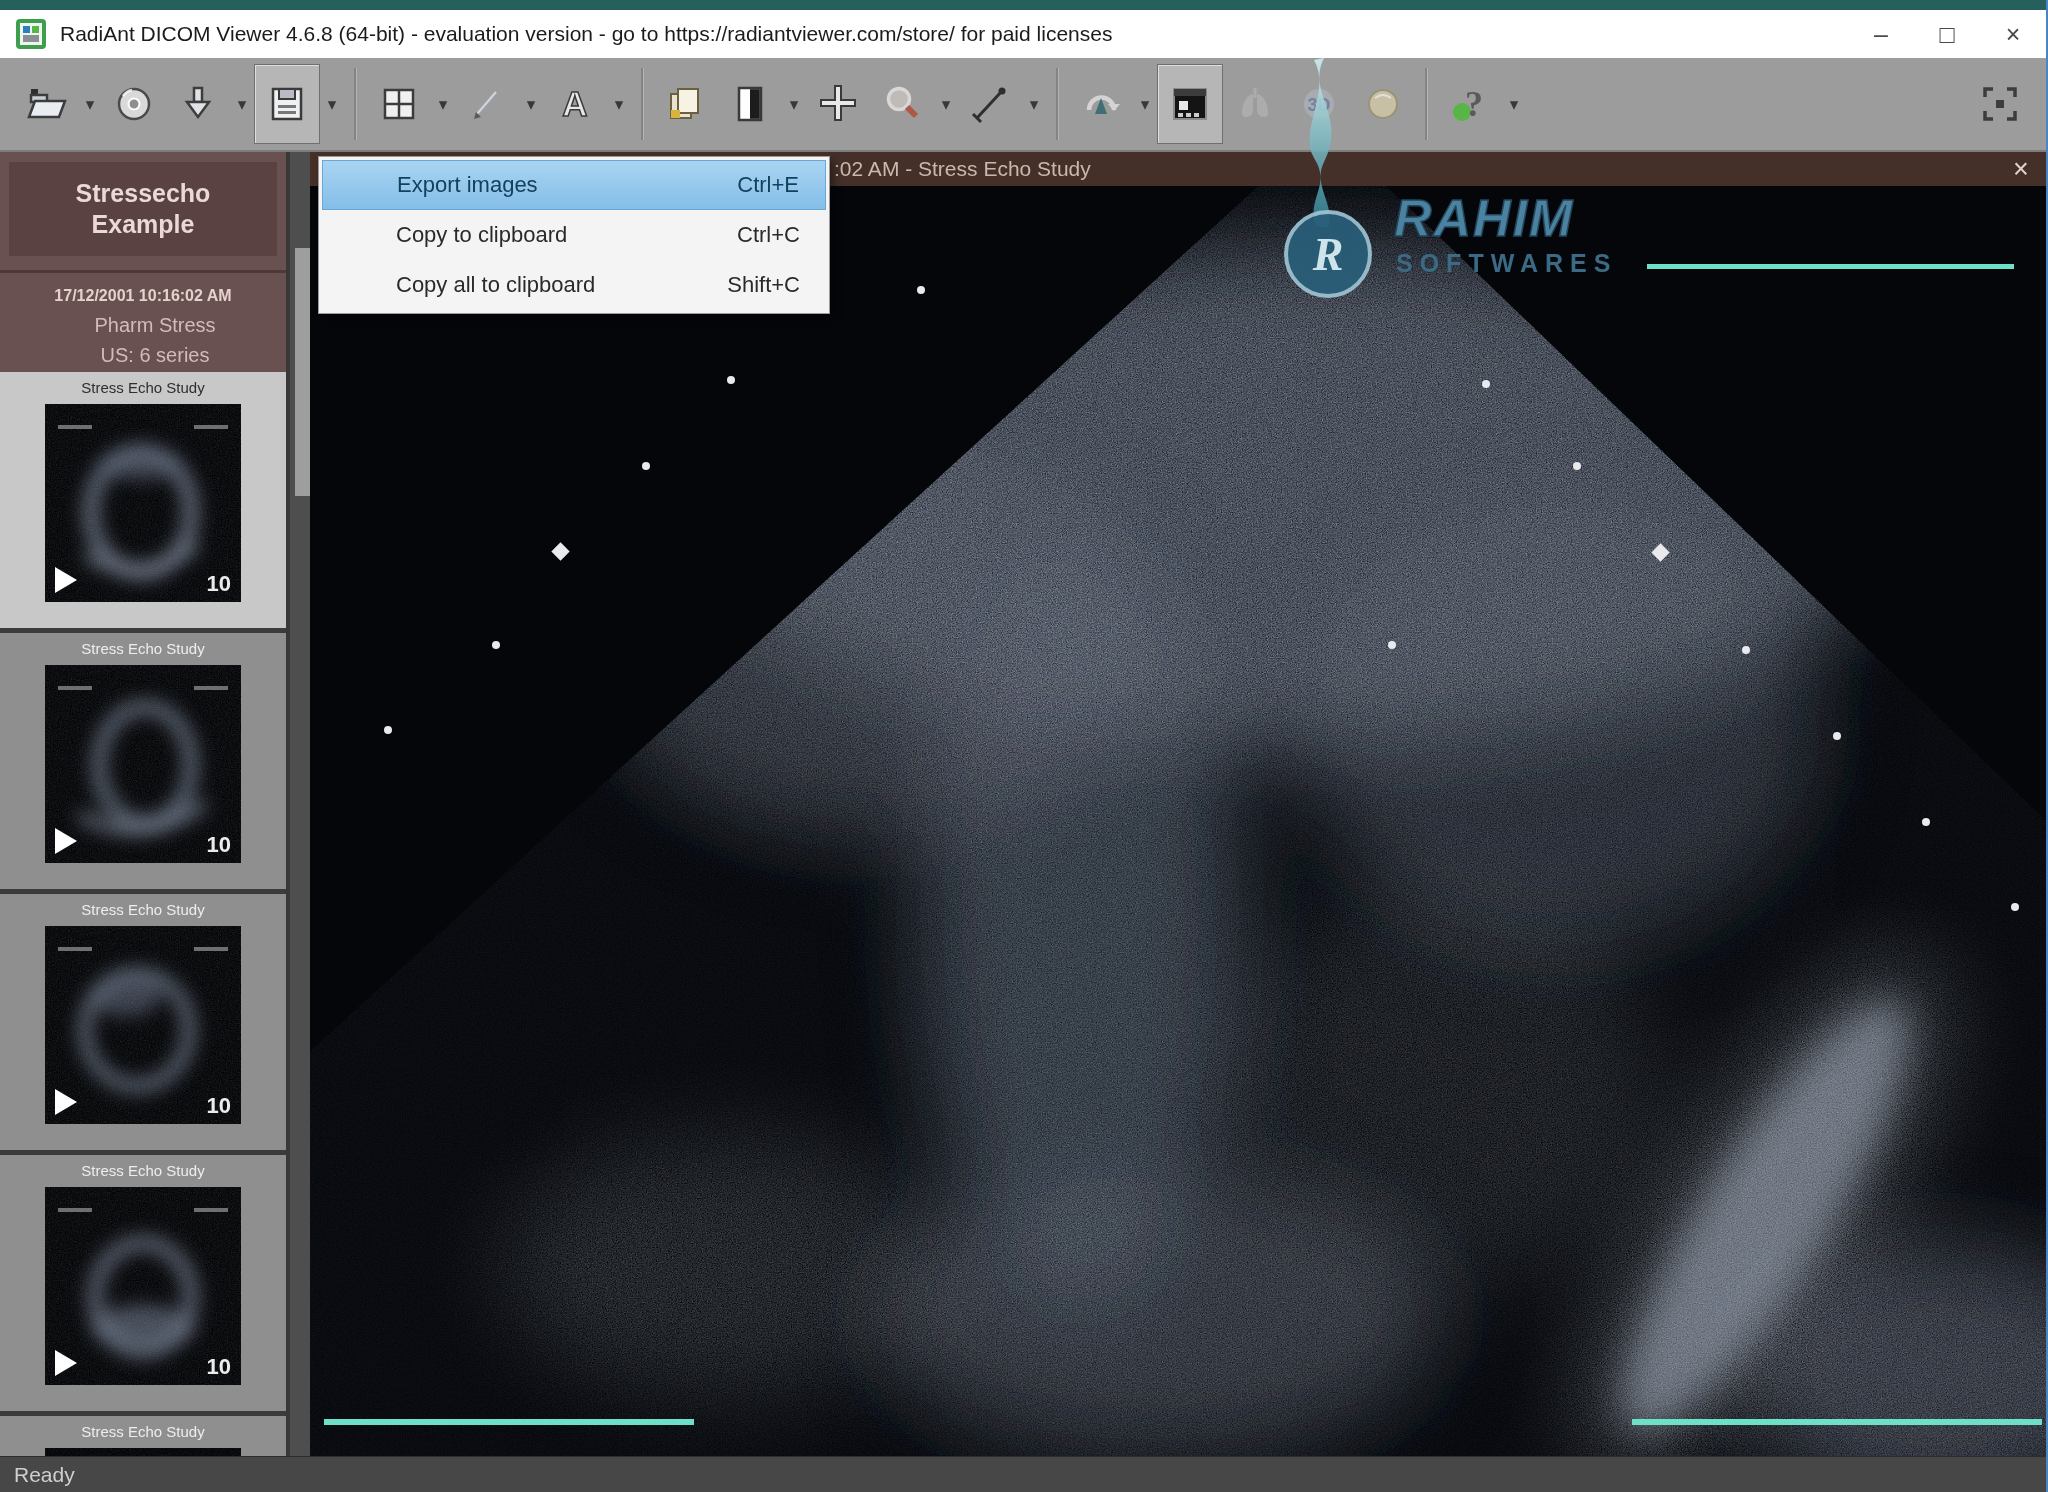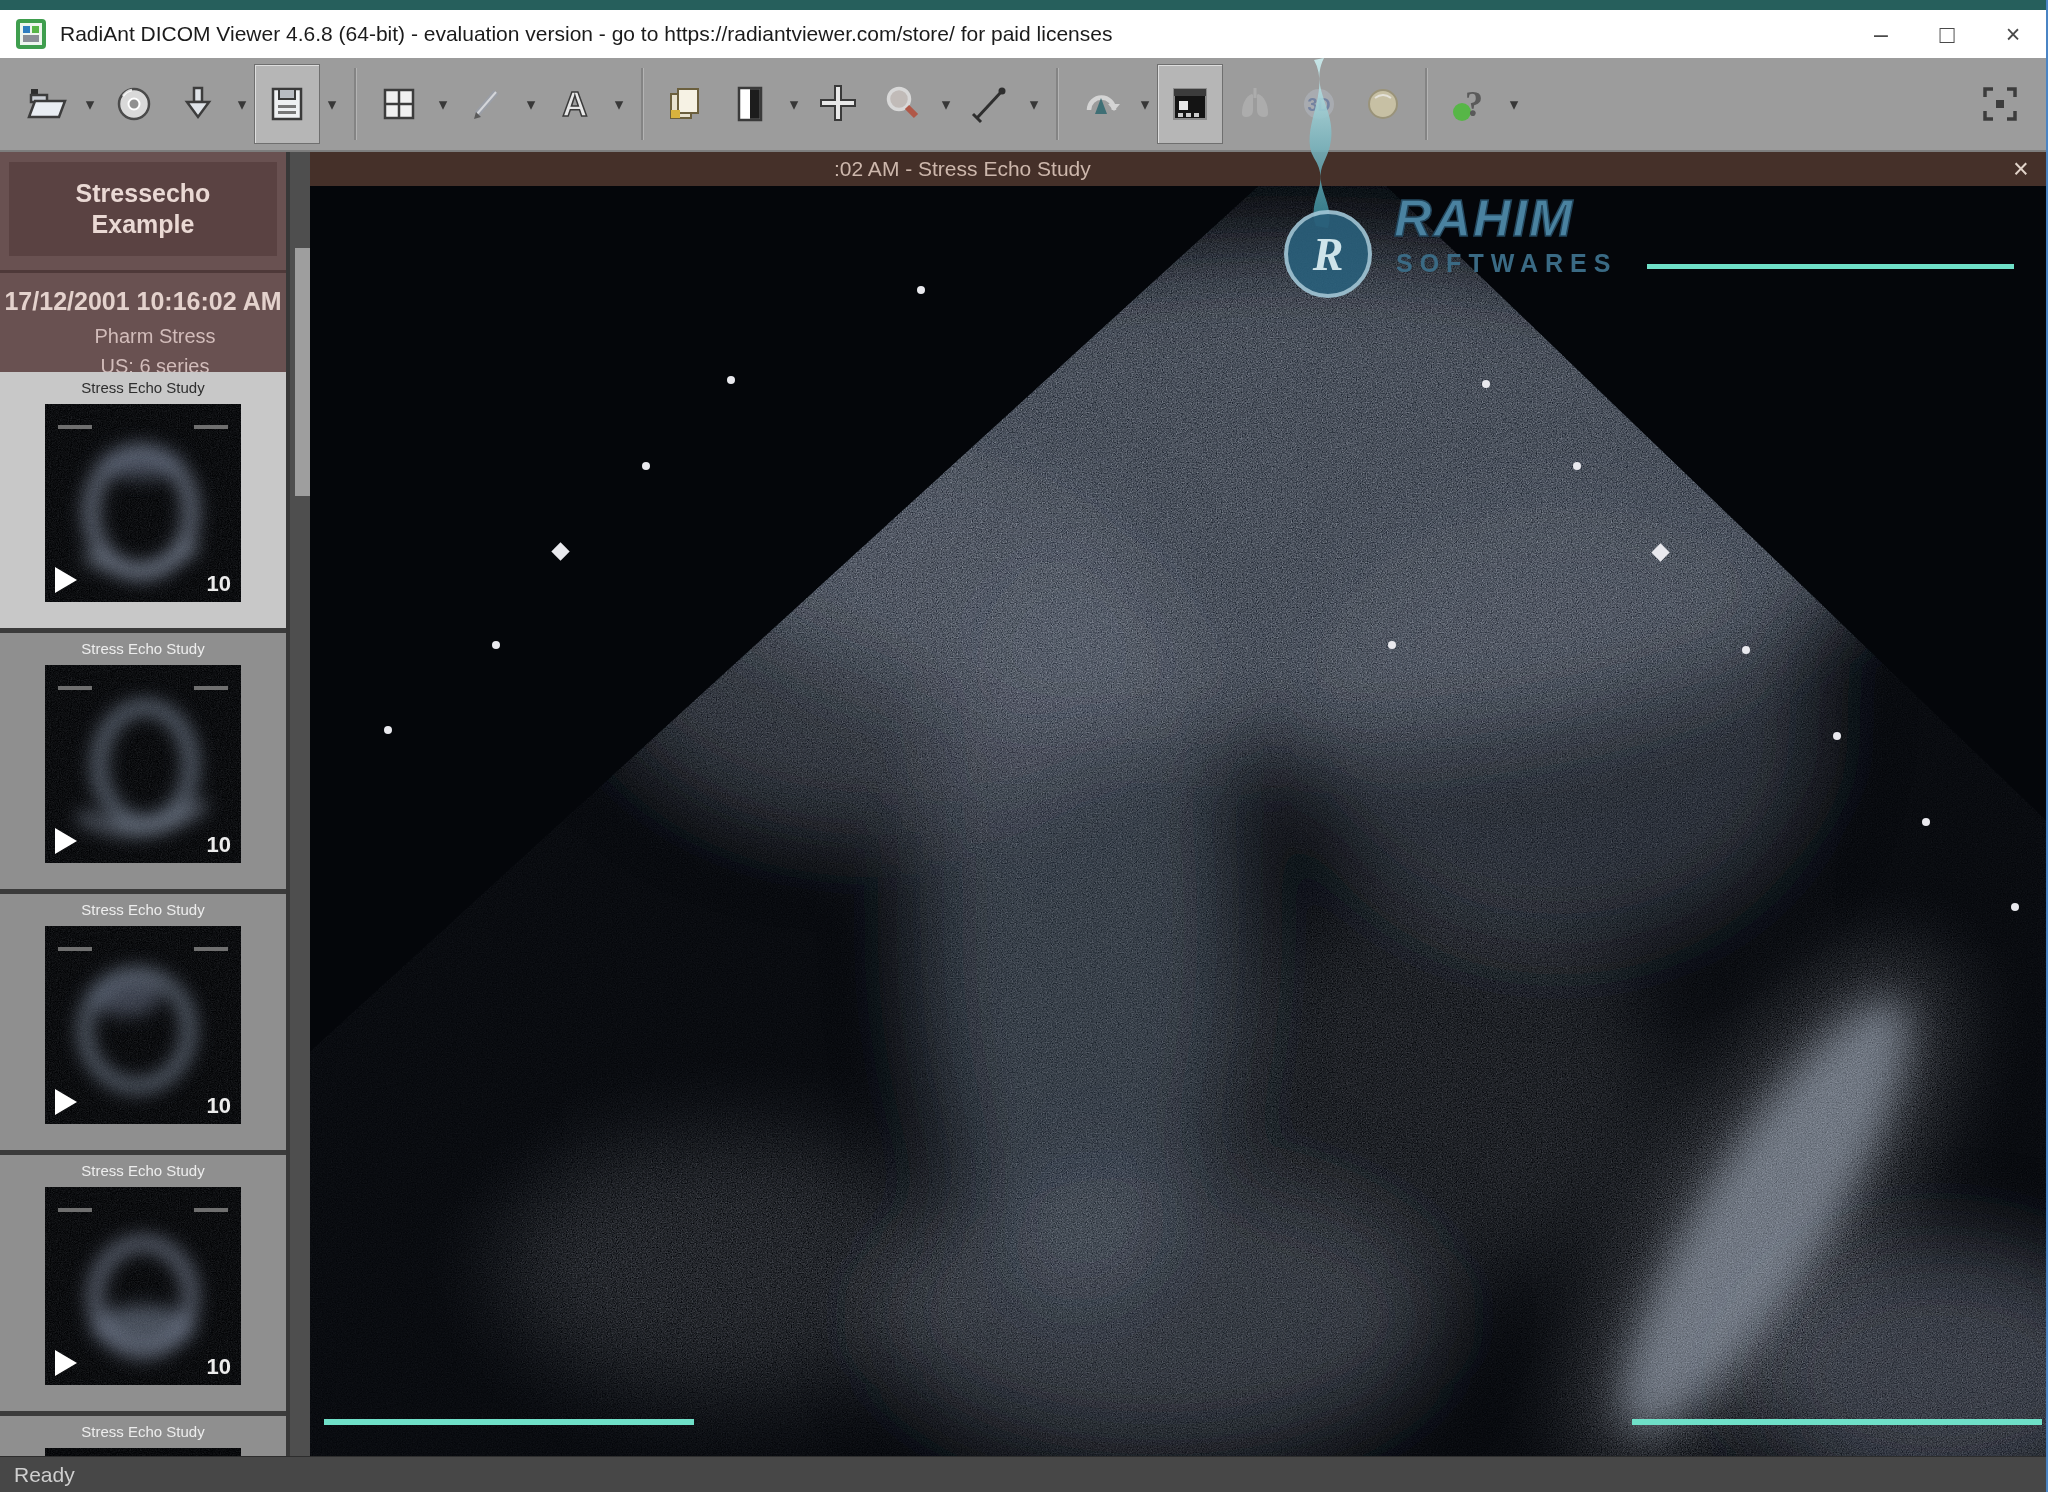--- a/index.html
+++ b/index.html
@@ -27,21 +27,21 @@
   .tsep{width:2px;height:72px;background:#848484;border-right:1px solid #b4b4b4;margin:0 10px;flex:0 0 auto;}
   .tspacer{flex:1;}
 
   
   .sidebar{position:absolute;left:0;top:152px;width:286px;height:1304px;background:#695151;overflow:hidden;}
   .patient-box{position:absolute;left:9px;right:9px;top:10px;height:94px;background:#5a4242;
                display:flex;align-items:center;justify-content:center;text-align:center;
                color:#ead9d4;font-weight:bold;font-size:25px;line-height:1.25;padding:10px 36px;box-sizing:border-box;}
   .study-info{position:absolute;left:0;right:0;top:118px;height:102px;border-top:3px solid #4e3939;
               text-align:center;color:#dcc6c2;padding-top:14px;box-sizing:border-box;}
-  .study-dt{font-weight:bold;font-size:25px;margin-bottom:9px;color:#e4d2cd;}
+  .study-dt{font-weight:bold;font-size:16px;margin-bottom:9px;color:#e4d2cd;}
   .study-line{font-size:20px;margin-bottom:7px;color:#d2bcba;margin-left:24px;}
   .tiles{position:absolute;left:0;right:0;top:220px;}
   .tile{height:256px;background:#8f8f8f;border-bottom:5px solid #3b3b3b;position:relative;}
   .tile.selected{background:#c8c8c8;}
   .tile-label{height:30px;line-height:32px;text-align:center;font-size:15px;color:#ededed;}
   .tile.selected .tile-label{color:#2e2e2e;}
   .thumb{position:absolute;left:45px;top:32px;width:196px;height:198px;background:#020305;}
   .thumb svg{display:block;}
   .thumb-play{position:absolute;left:10px;bottom:9px;width:0;height:0;
               border-left:22px solid #ffffff;border-top:13px solid transparent;border-bottom:13px solid transparent;}
@@ -471,18 +471,32 @@
         </linearGradient>
       </defs>
       <path d="M88 0 C70 36 112 58 88 104 C76 128 100 146 92 170 L80 168 C70 140 96 128 78 100 C62 72 96 34 78 2 Z" fill="url(#swoosh)" opacity=".9"></path>
       <circle cx="92" cy="196" r="42" fill="#2a5f7a" stroke="#9fc4d4" stroke-width="4" opacity=".92"></circle>
       <text x="92" y="212" text-anchor="middle" font-family="Liberation Serif, serif" font-style="italic" font-size="46" font-weight="bold" fill="#cfe4ea">R</text>
       <text x="158" y="178" font-family="Liberation Sans, sans-serif" font-style="italic" font-weight="bold" font-size="52" fill="#4a82a0" stroke="#23465c" stroke-width="1.5" letter-spacing="2">RAHIM</text>
       <text x="160" y="214" font-family="Liberation Sans, sans-serif" font-weight="bold" font-size="25" fill="#3a6a84" letter-spacing="7">SOFTWARES</text>
     </svg>
   </div>
 
+  <div class="menu">
+    <div class="menu-item hl">
+      <span>Export images</span>
+      <span class="menu-shortcut">Ctrl+E</span>
+    </div>
+    <div class="menu-item">
+      <span>Copy to clipboard</span>
+      <span class="menu-shortcut">Ctrl+C</span>
+    </div>
+    <div class="menu-item">
+      <span>Copy all to clipboard</span>
+      <span class="menu-shortcut">Shift+C</span>
+    </div>
+  </div>
 
   <div class="statusbar">
     <span>Ready</span>
   </div>
 
 </div>
 
 </body></html>

